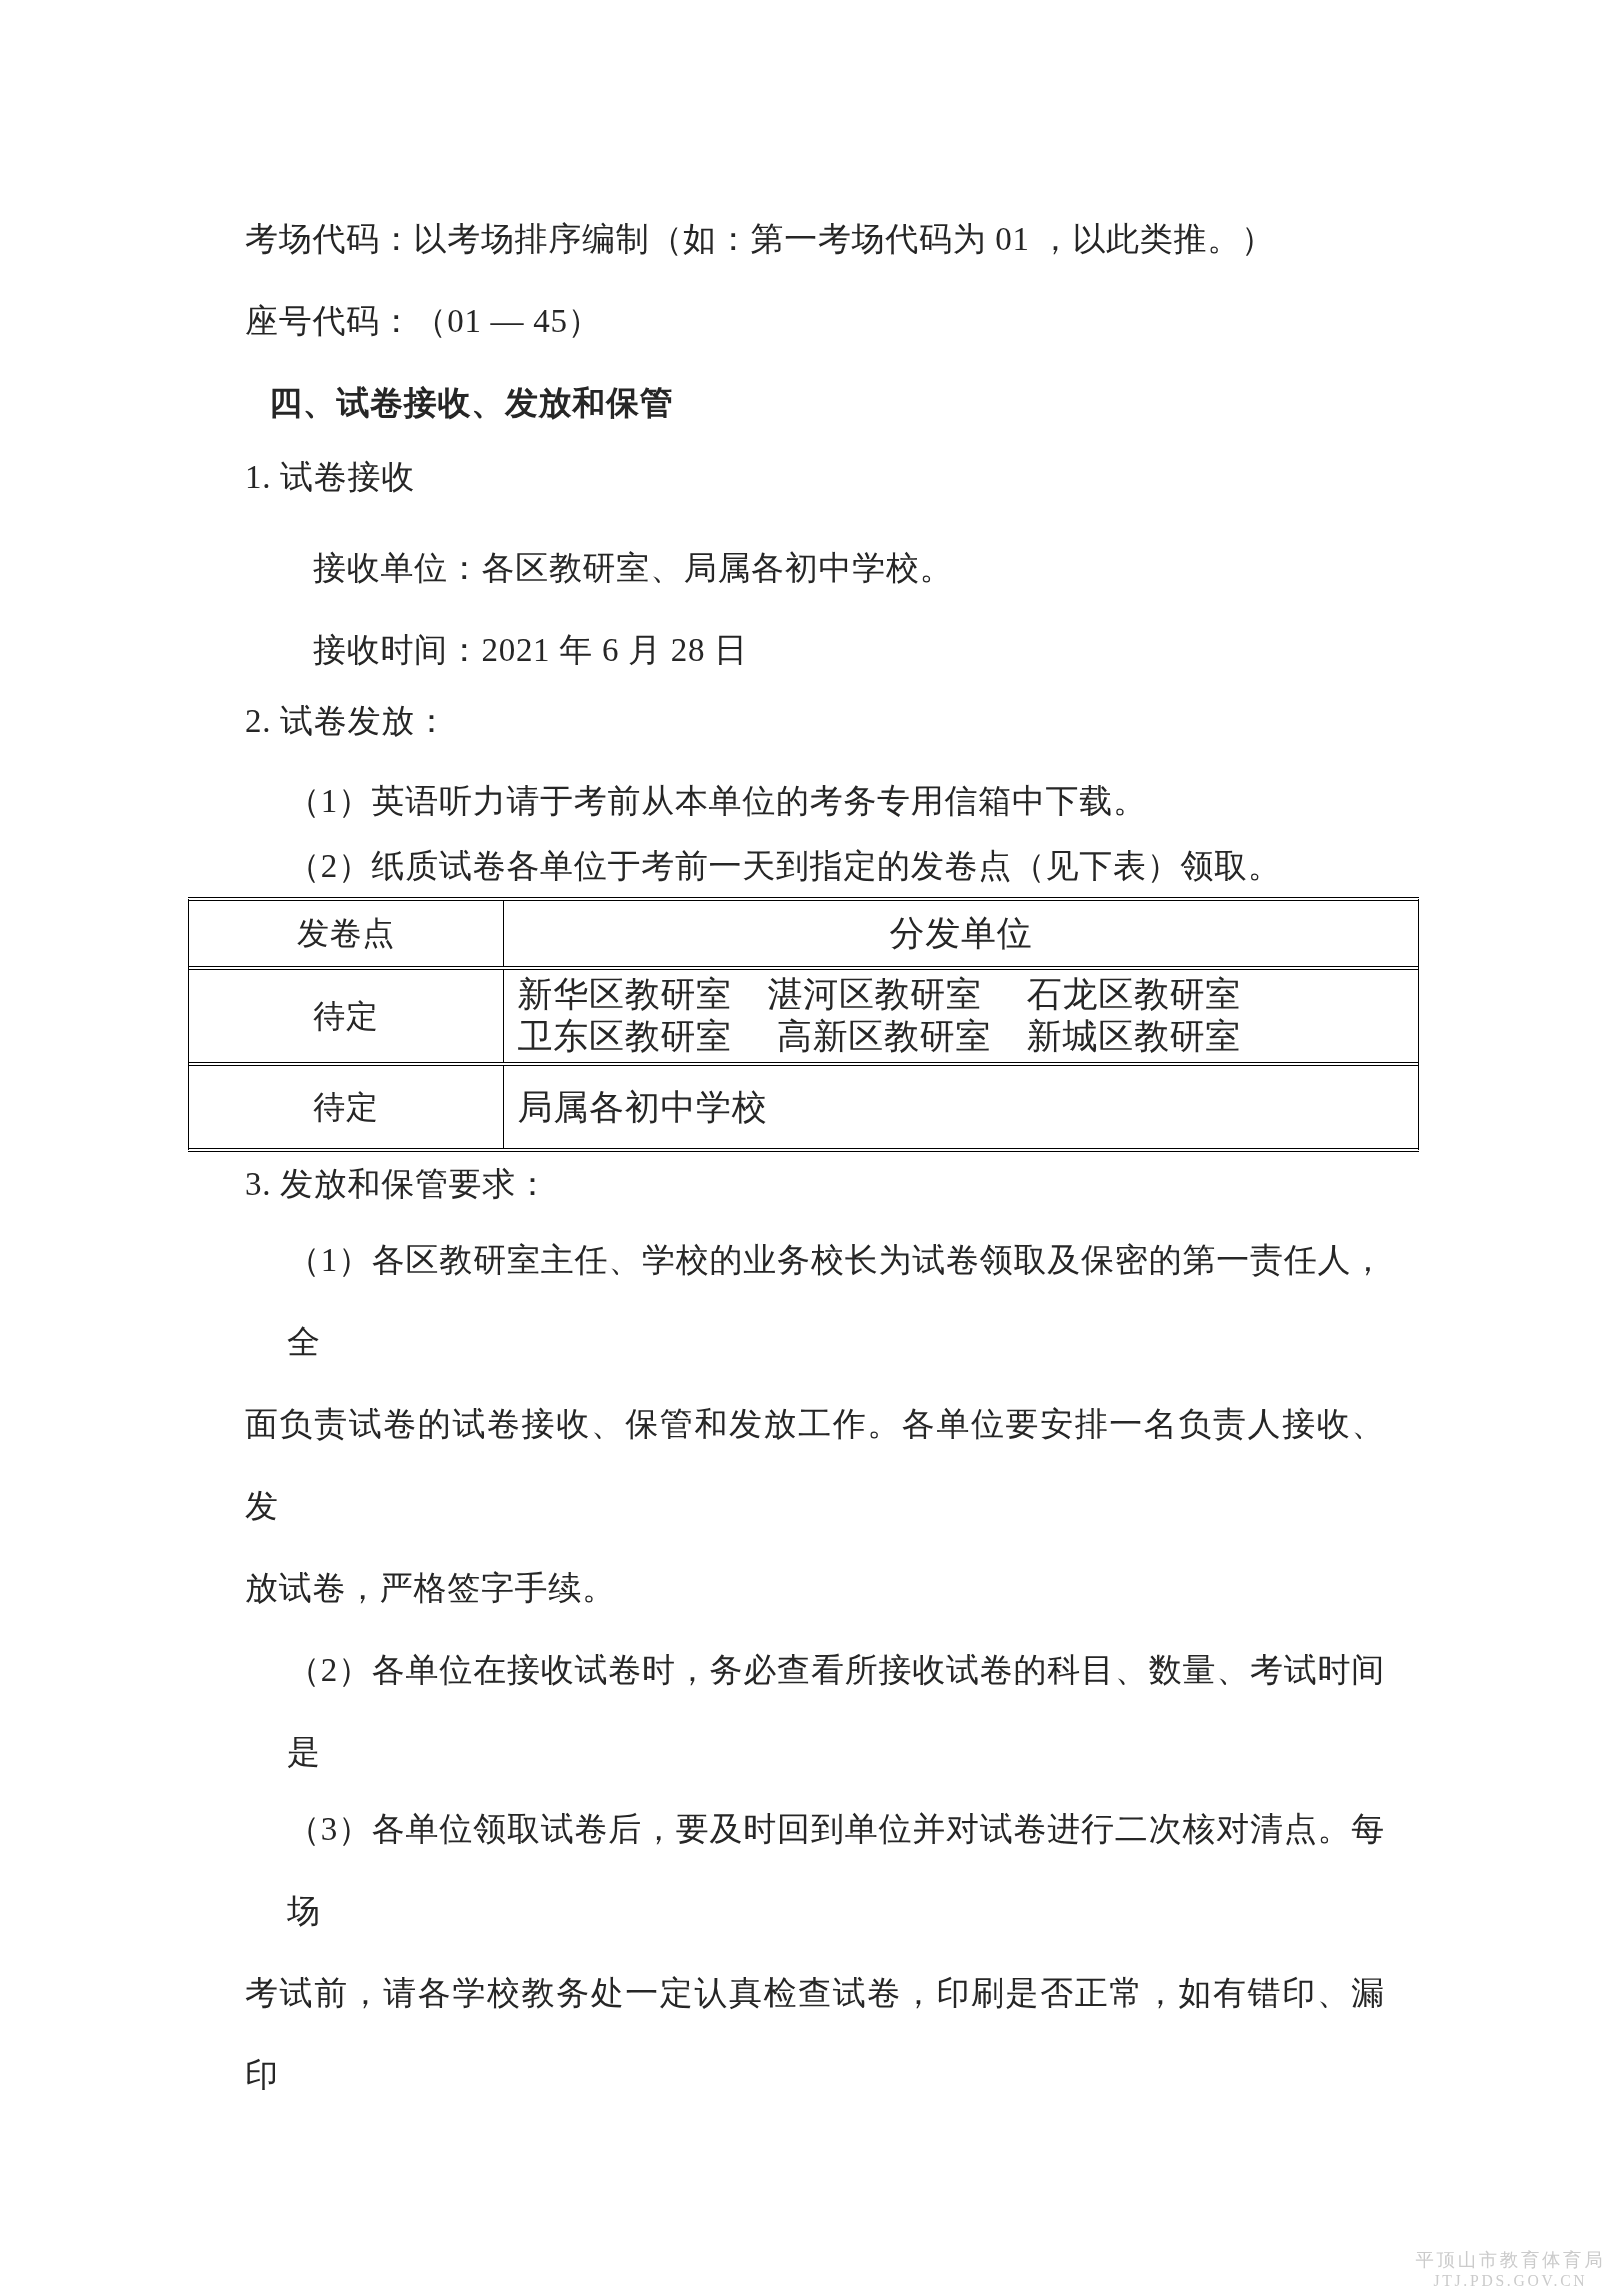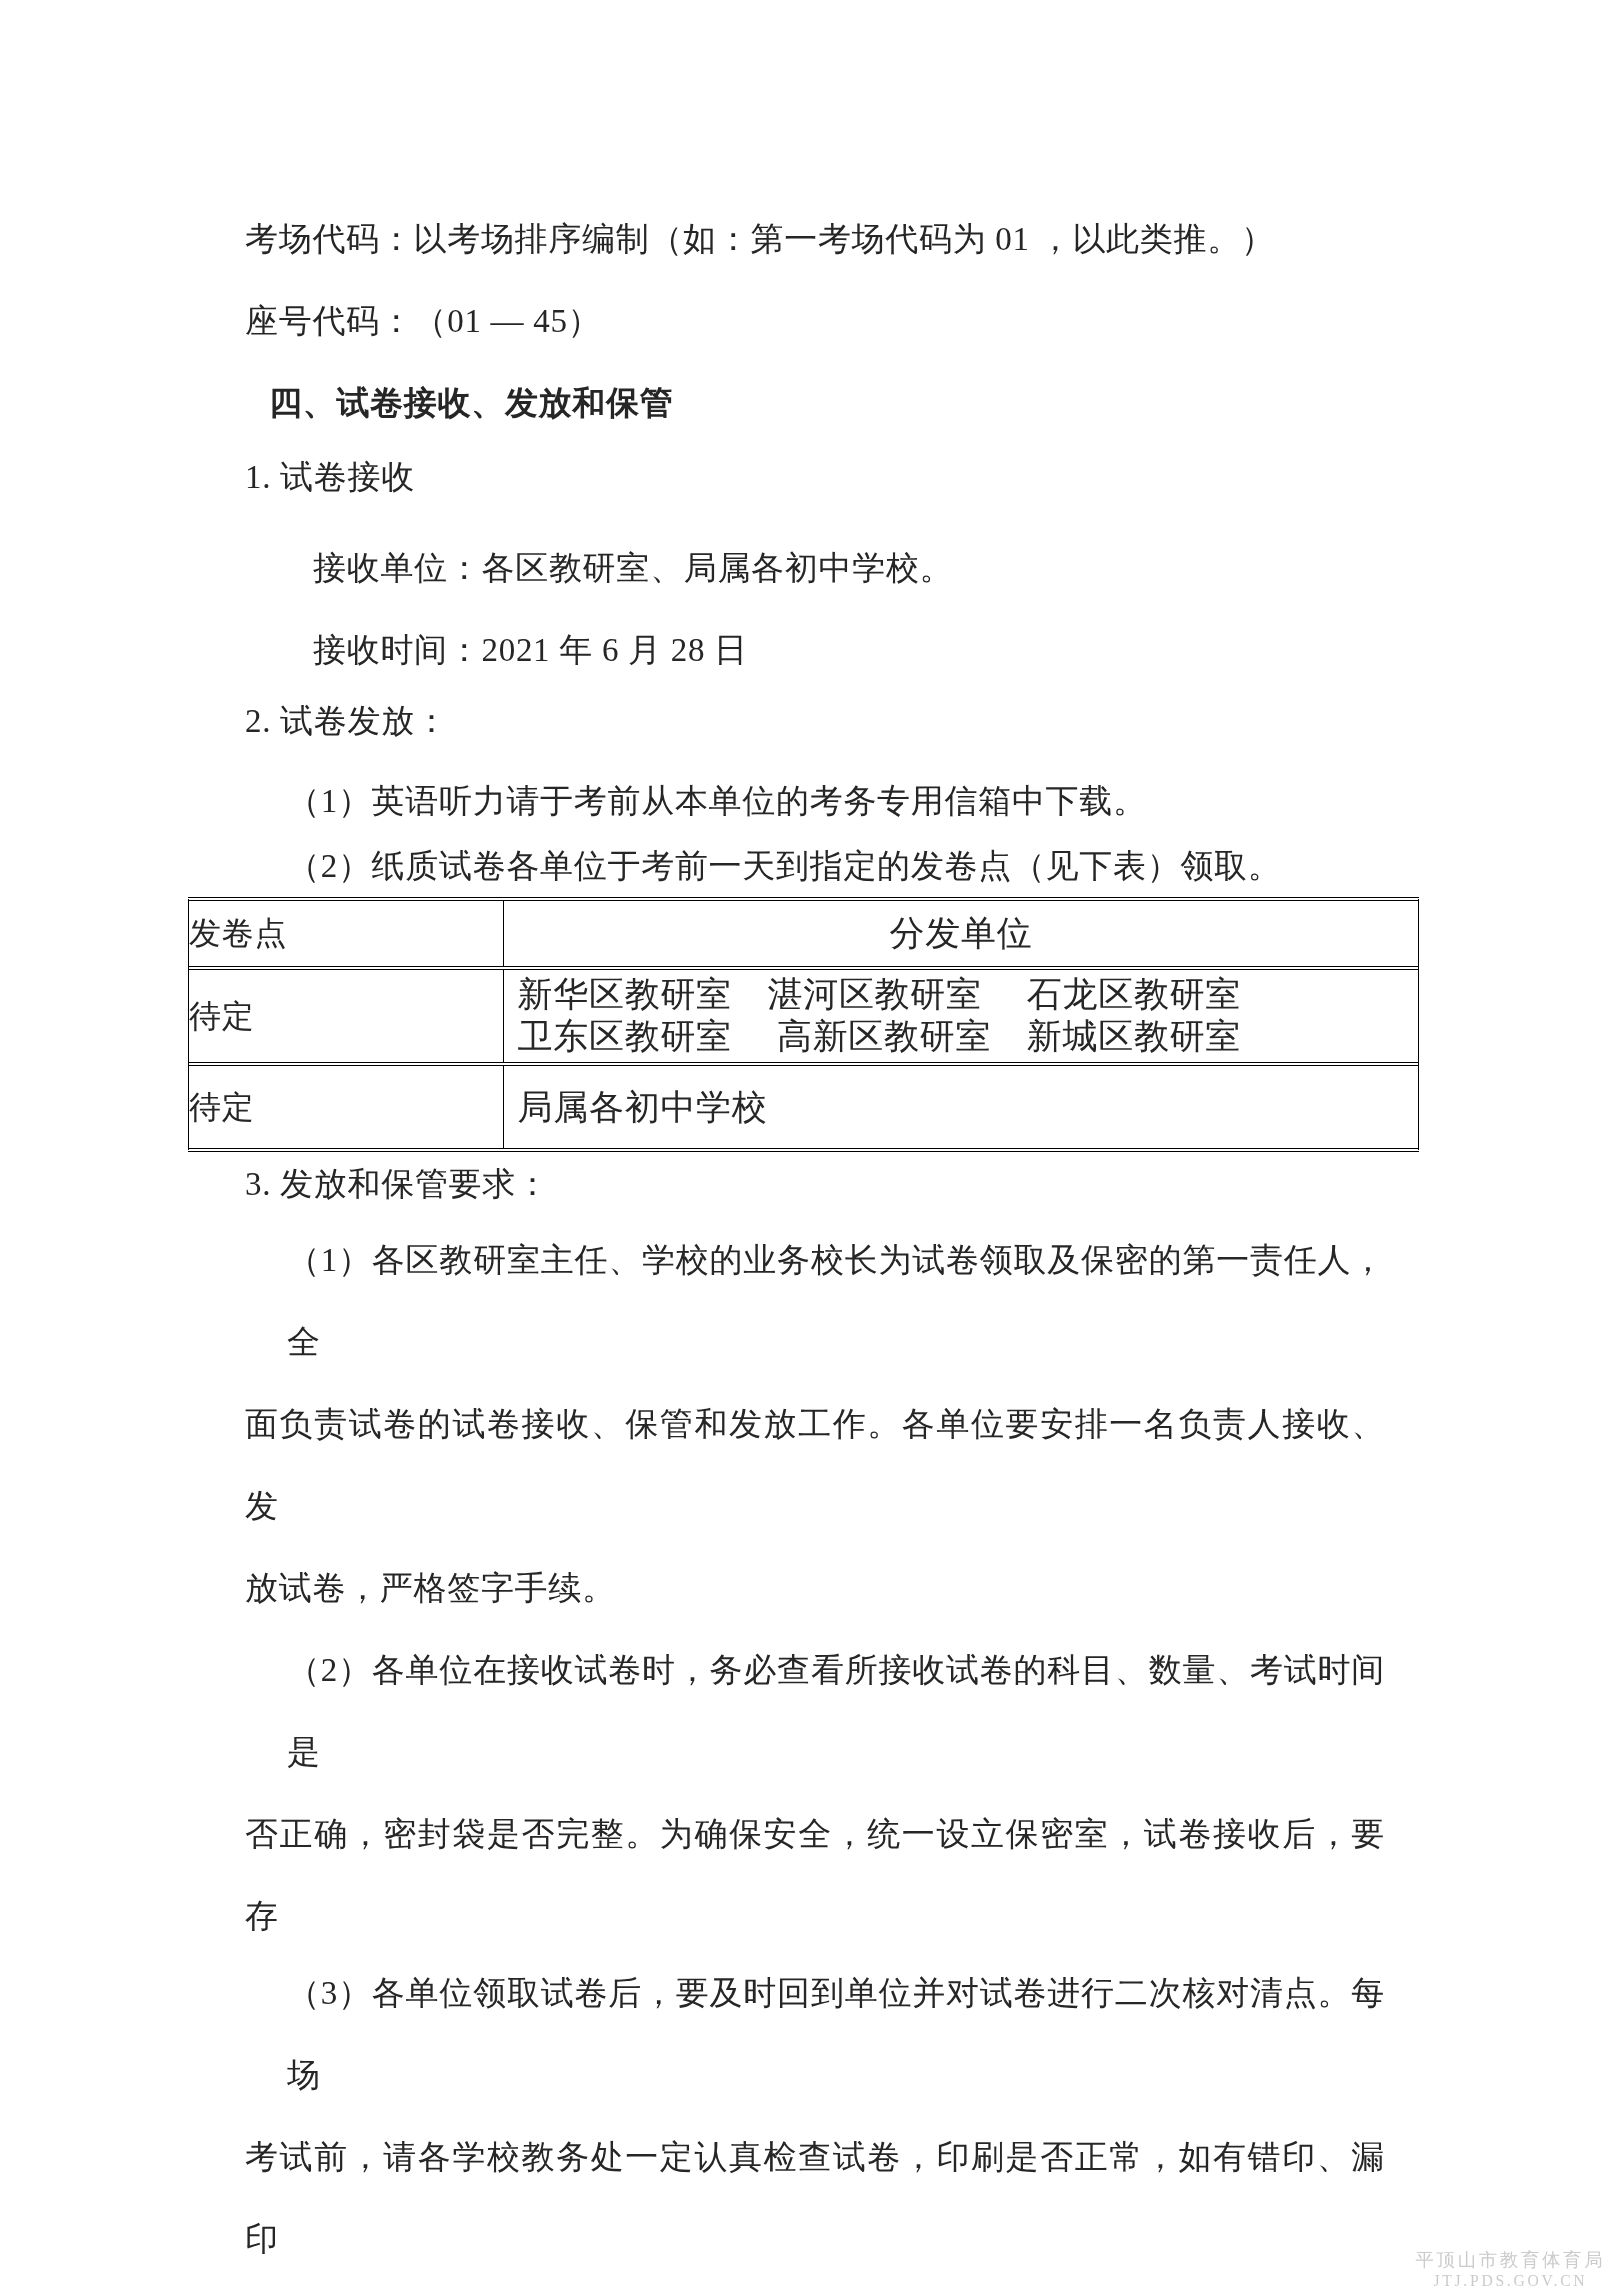--- a/index.html
+++ b/index.html
@@ -57,20 +57,21 @@
     border-right: 1.4px solid #000;
   }
   .t-row { display: flex; border-bottom: 4.8px double #000; }
   .t-row:last-child { border-bottom: none; }
   .t-cell-left {
     box-sizing: border-box;
     width: 315px;
     border-right: 1.4px solid #000;
     display: flex;
     align-items: center;
+    justify-content: center;
     font-size: 32px;
     letter-spacing: 0.7px;
   }
   .t-cell-right {
     box-sizing: border-box;
     flex: 1;
     display: flex;
     flex-direction: column;
     justify-content: center;
     padding-left: 13.6px;
@@ -144,21 +145,20 @@
     <div class="line p10">3. 发放和保管要求：</div>
 
     <div class="para1">
       <div class="line indent-1 just">（1）各区教研室主任、学校的业务校长为试卷领取及保密的第一责任人，全</div>
       <div class="line just">面负责试卷的试卷接收、保管和发放工作。各单位要安排一名负责人接收、发</div>
       <div class="line">放试卷，严格签字手续。</div>
     </div>
 
     <div class="para2">
       <div class="line indent-1 just">（2）各单位在接收试卷时，务必查看所接收试卷的科目、数量、考试时间是</div>
-      <div class="line just">否正确，密封袋是否完整。为确保安全，统一设立保密室，试卷接收后，要存</div>
     </div>
 
     <div class="para3">
       <div class="line indent-1 just">（3）各单位领取试卷后，要及时回到单位并对试卷进行二次核对清点。每场</div>
       <div class="line just">考试前，请各学校教务处一定认真检查试卷，印刷是否正常，如有错印、漏印</div>
 
     </div>
 
   </div>
 

